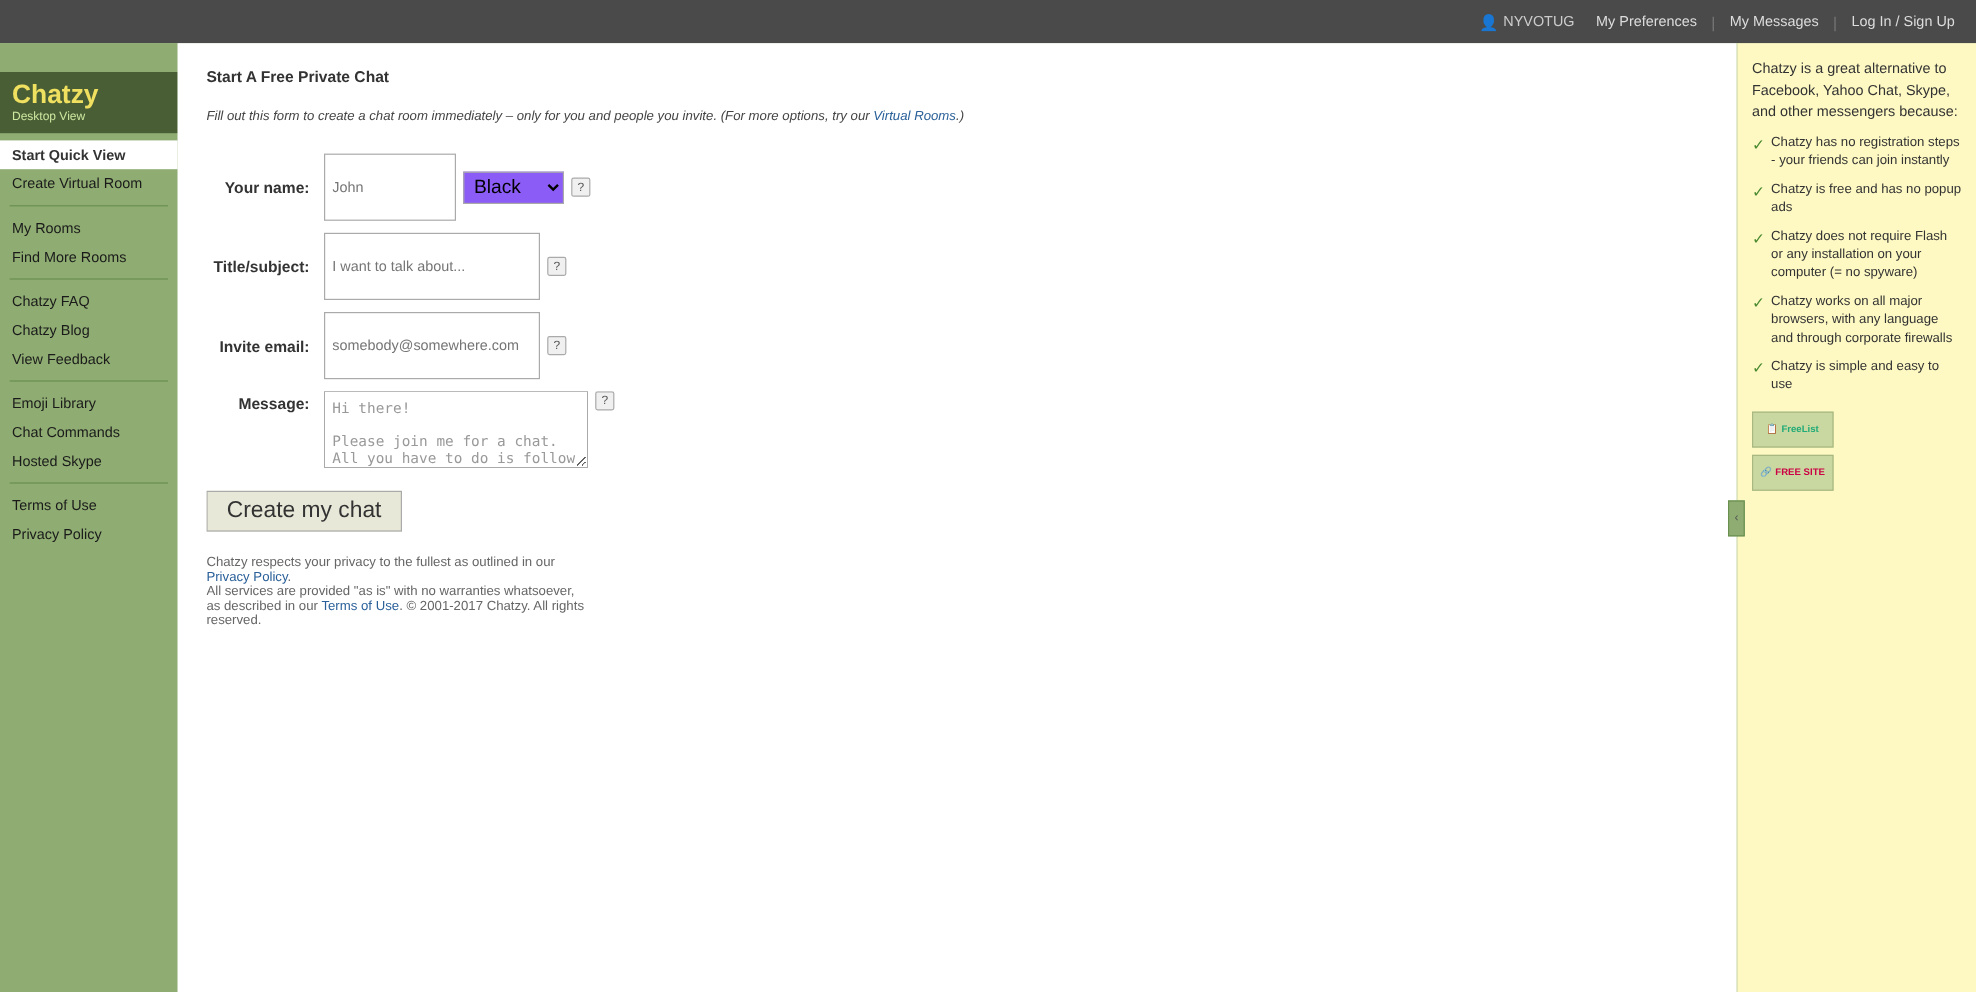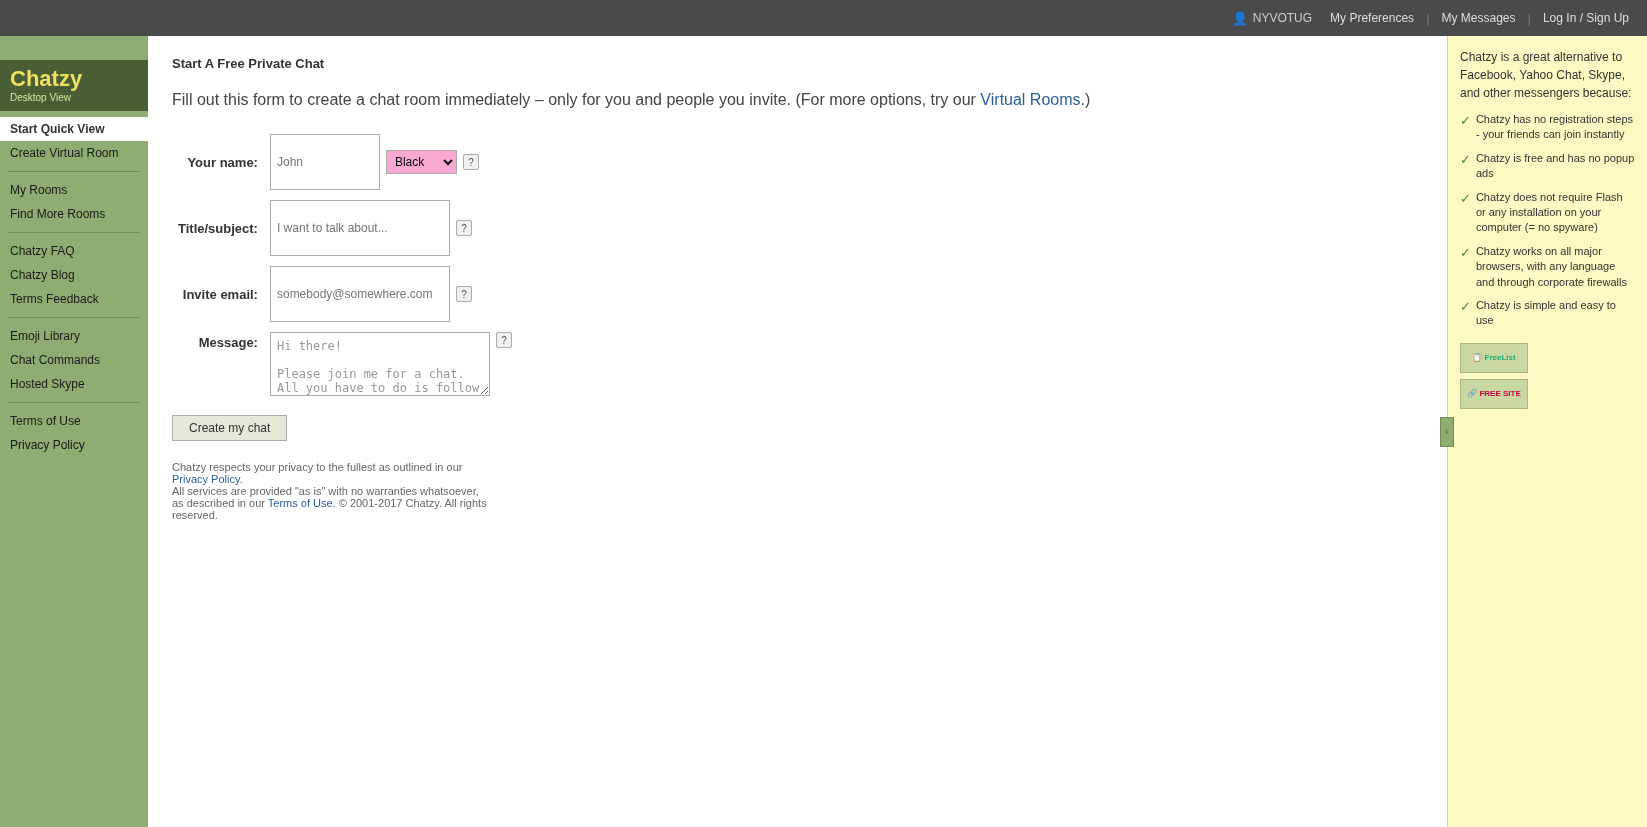--- a/index.html
+++ b/index.html
@@ -97,23 +97,24 @@
       position: relative;
     }
 
     .page-title {
       font-size: 13px;
       font-weight: bold;
       color: #333;
       margin-bottom: 20px;
     }
     .page-desc {
-      font-size: 16px;
+      font-size: 11px;
       color: #444;
       margin-bottom: 20px;
+      font-style: italic;
     }
     .page-desc a { color: #2a6099; }
 
     
     .form-table { border-collapse: collapse; }
     .form-table tr td { padding: 5px 6px; vertical-align: middle; }
     .form-label {
       font-size: 13px;
       color: #333;
       font-weight: bold;
@@ -126,22 +127,22 @@
       border: 1px solid #aaa;
       padding: 20px 6px;
       font-size: 12px;
       color: #999;
       width: 180px;
     }
     input[type="text"].name-field { width: 110px; }
     select.color-select {
       border: 1px solid #aaa;
       padding: 3px 4px;
-      font-size: 12px;
-      background: #f9a8d4;
+      font-size: 16px;
+      background: #8b5cf6;
     }
     .help-icon {
       display: inline-flex;
       align-items: center;
       justify-content: center;
       width: 16px;
       height: 16px;
       border: 1px solid #aaa;
       border-radius: 2px;
       background: #f0f0f0;
@@ -155,21 +156,21 @@
       font-size: 12px;
       width: 220px;
       height: 64px;
       color: #999;
       resize: vertical;
     }
     .create-btn {
       background: #e8e8d8;
       border: 1px solid #aaa;
       padding: 5px 16px;
-      font-size: 12px;
+      font-size: 19px;
       cursor: pointer;
       margin-top: 14px;
       color: #333;
     }
 
     .footer-text {
       margin-top: 20px;
       font-size: 11px;
       color: #666;
       max-width: 320px;
@@ -248,21 +249,21 @@
       <div class="sidebar-logo-sub">Desktop View</div>
     </div>
     <a class="sidebar-item active">Start Quick View</a>
     <a class="sidebar-item">Create Virtual Room</a>
     <div class="sidebar-divider"></div>
     <a class="sidebar-item">My Rooms</a>
     <a class="sidebar-item">Find More Rooms</a>
     <div class="sidebar-divider"></div>
     <a class="sidebar-item">Chatzy FAQ</a>
     <a class="sidebar-item">Chatzy Blog</a>
-    <a class="sidebar-item">Terms Feedback</a>
+    <a class="sidebar-item">View Feedback</a>
     <div class="sidebar-divider"></div>
     <a class="sidebar-item">Emoji Library</a>
     <a class="sidebar-item">Chat Commands</a>
     <a class="sidebar-item">Hosted Skype</a>
     <div class="sidebar-divider"></div>
     <a class="sidebar-item">Terms of Use</a>
     <a class="sidebar-item">Privacy Policy</a>
   </div>
 
   <div id="layout-relative">

